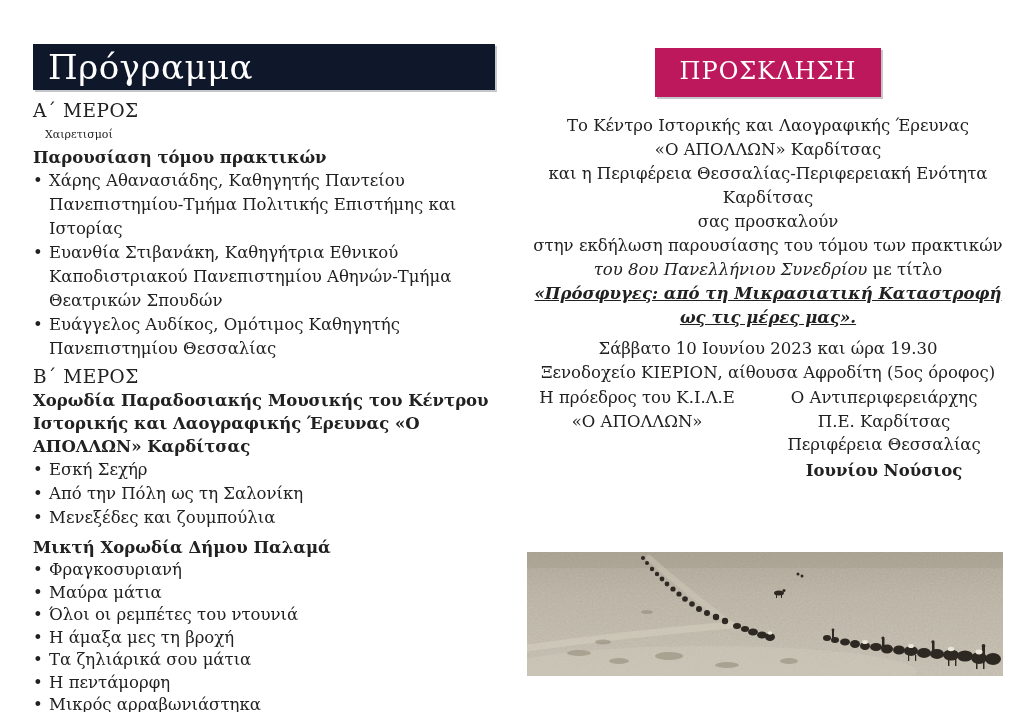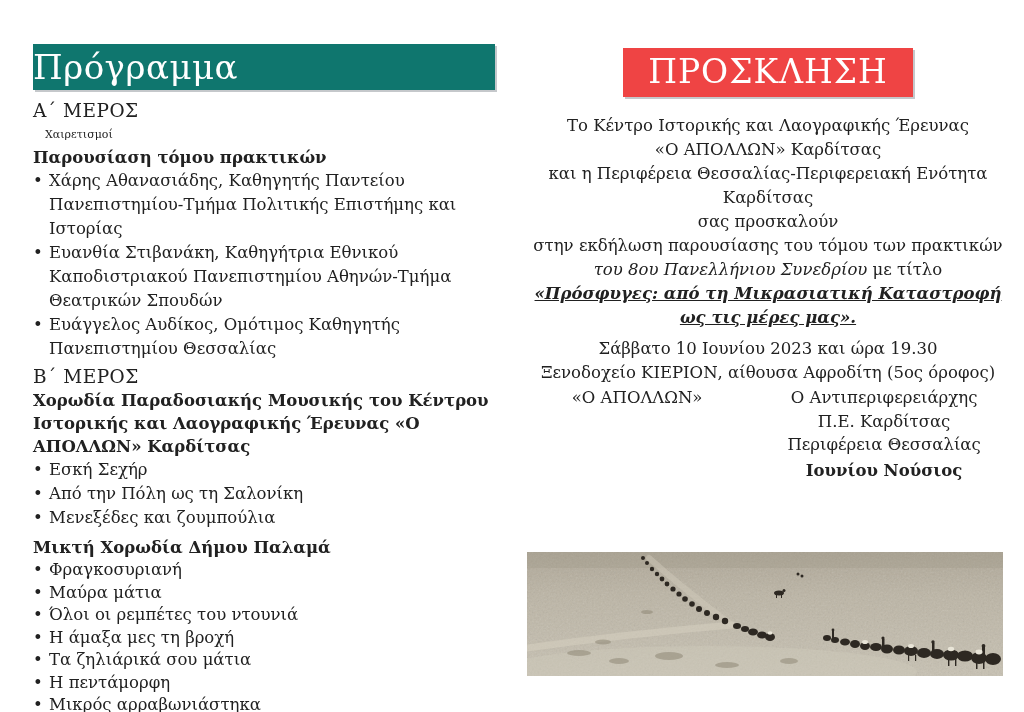--- a/index.html
+++ b/index.html
@@ -7,38 +7,38 @@
     position:relative;
     width:1024px;height:712px;
     background:#ffffff;
     font-family:"DejaVu Serif","Liberation Serif",serif;
     color:#212121;
     overflow:hidden;
   }
   
   .left-col{position:absolute;left:33px;top:44px;width:462px;}
   .title-bar{
-    background:#0f766e;color:#ffffff;
+    background:#0f172a;color:#ffffff;
     height:46px;line-height:46px;
-    box-sizing:border-box;
+    padding-left:15px;box-sizing:border-box;
     font-size:34px;letter-spacing:.5px;
     box-shadow:2px 2px 0 rgba(150,155,160,.55);
   }
   .part-heading{font-size:18.5px;letter-spacing:.5px;margin-top:9px;line-height:24px;}
   .plain-line{font-size:11px;line-height:23px;margin-left:12px;}
   .bold-heading{font-size:16.5px;line-height:23px;font-weight:bold;}
   .bullet{display:flex;font-size:16.5px;line-height:24px;}
   .bullet.tight{line-height:22.5px;}
   .bullet .dot{width:16px;flex:0 0 16px;text-align:left;}
   .mt4{margin-top:4px;}.mt6{margin-top:6px;}
   
   .right-col{position:absolute;left:521px;top:48px;width:494px;text-align:center;}
   .inv-bar{
-    display:inline-block;background:#ef4444;color:#ffffff;
-    font-size:33px;line-height:37px;letter-spacing:1px;
+    display:inline-block;background:#be185d;color:#ffffff;
+    font-size:24px;line-height:37px;letter-spacing:1px;
     padding:5px 25px 7px 25px;
     box-shadow:2px 2px 0 rgba(150,155,160,.55);
   }
   .inv-body{margin-top:17px;}
   .c-line{font-size:16.5px;line-height:24px;}
   .c-line .it{font-style:italic;}
   .c-line.boldit{font-weight:bold;font-style:italic;text-decoration:underline;}
   .c-line.gap{margin-top:7px;}
   
   .signatures{position:absolute;left:521px;top:386px;width:494px;display:flex;}
@@ -140,20 +140,21 @@
       <div class="c-line">στην εκδήλωση παρουσίασης του τόμου των πρακτικών</div>
       <div class="c-line"><span class="it">του 8ου Πανελλήνιου Συνεδρίου</span><span> με τίτλο</span></div>
       <div class="c-line boldit">«Πρόσφυγες: από τη Μικρασιατική Καταστροφή ως τις μέρες μας».</div>
       <div class="c-line gap">Σάββατο 10 Ιουνίου 2023 και ώρα 19.30</div>
       <div class="c-line">Ξενοδοχείο ΚΙΕΡΙΟΝ, αίθουσα Αφροδίτη (5ος όροφος)</div>
     </div>
   </div>
 
   <div class="signatures">
     <div class="sig-block sig-left">
+      <div class="sig-line">Η πρόεδρος του Κ.Ι.Λ.Ε</div>
       <div class="sig-line">«Ο ΑΠΟΛΛΩΝ»</div>
     </div>
     <div class="sig-block sig-right">
       <div class="sig-line">Ο Αντιπεριφερειάρχης</div>
       <div class="sig-line">Π.Ε. Καρδίτσας</div>
       <div class="sig-line">Περιφέρεια Θεσσαλίας</div>
       <div class="sig-name">Ιουνίου Νούσιος</div>
     </div>
   </div>
 

